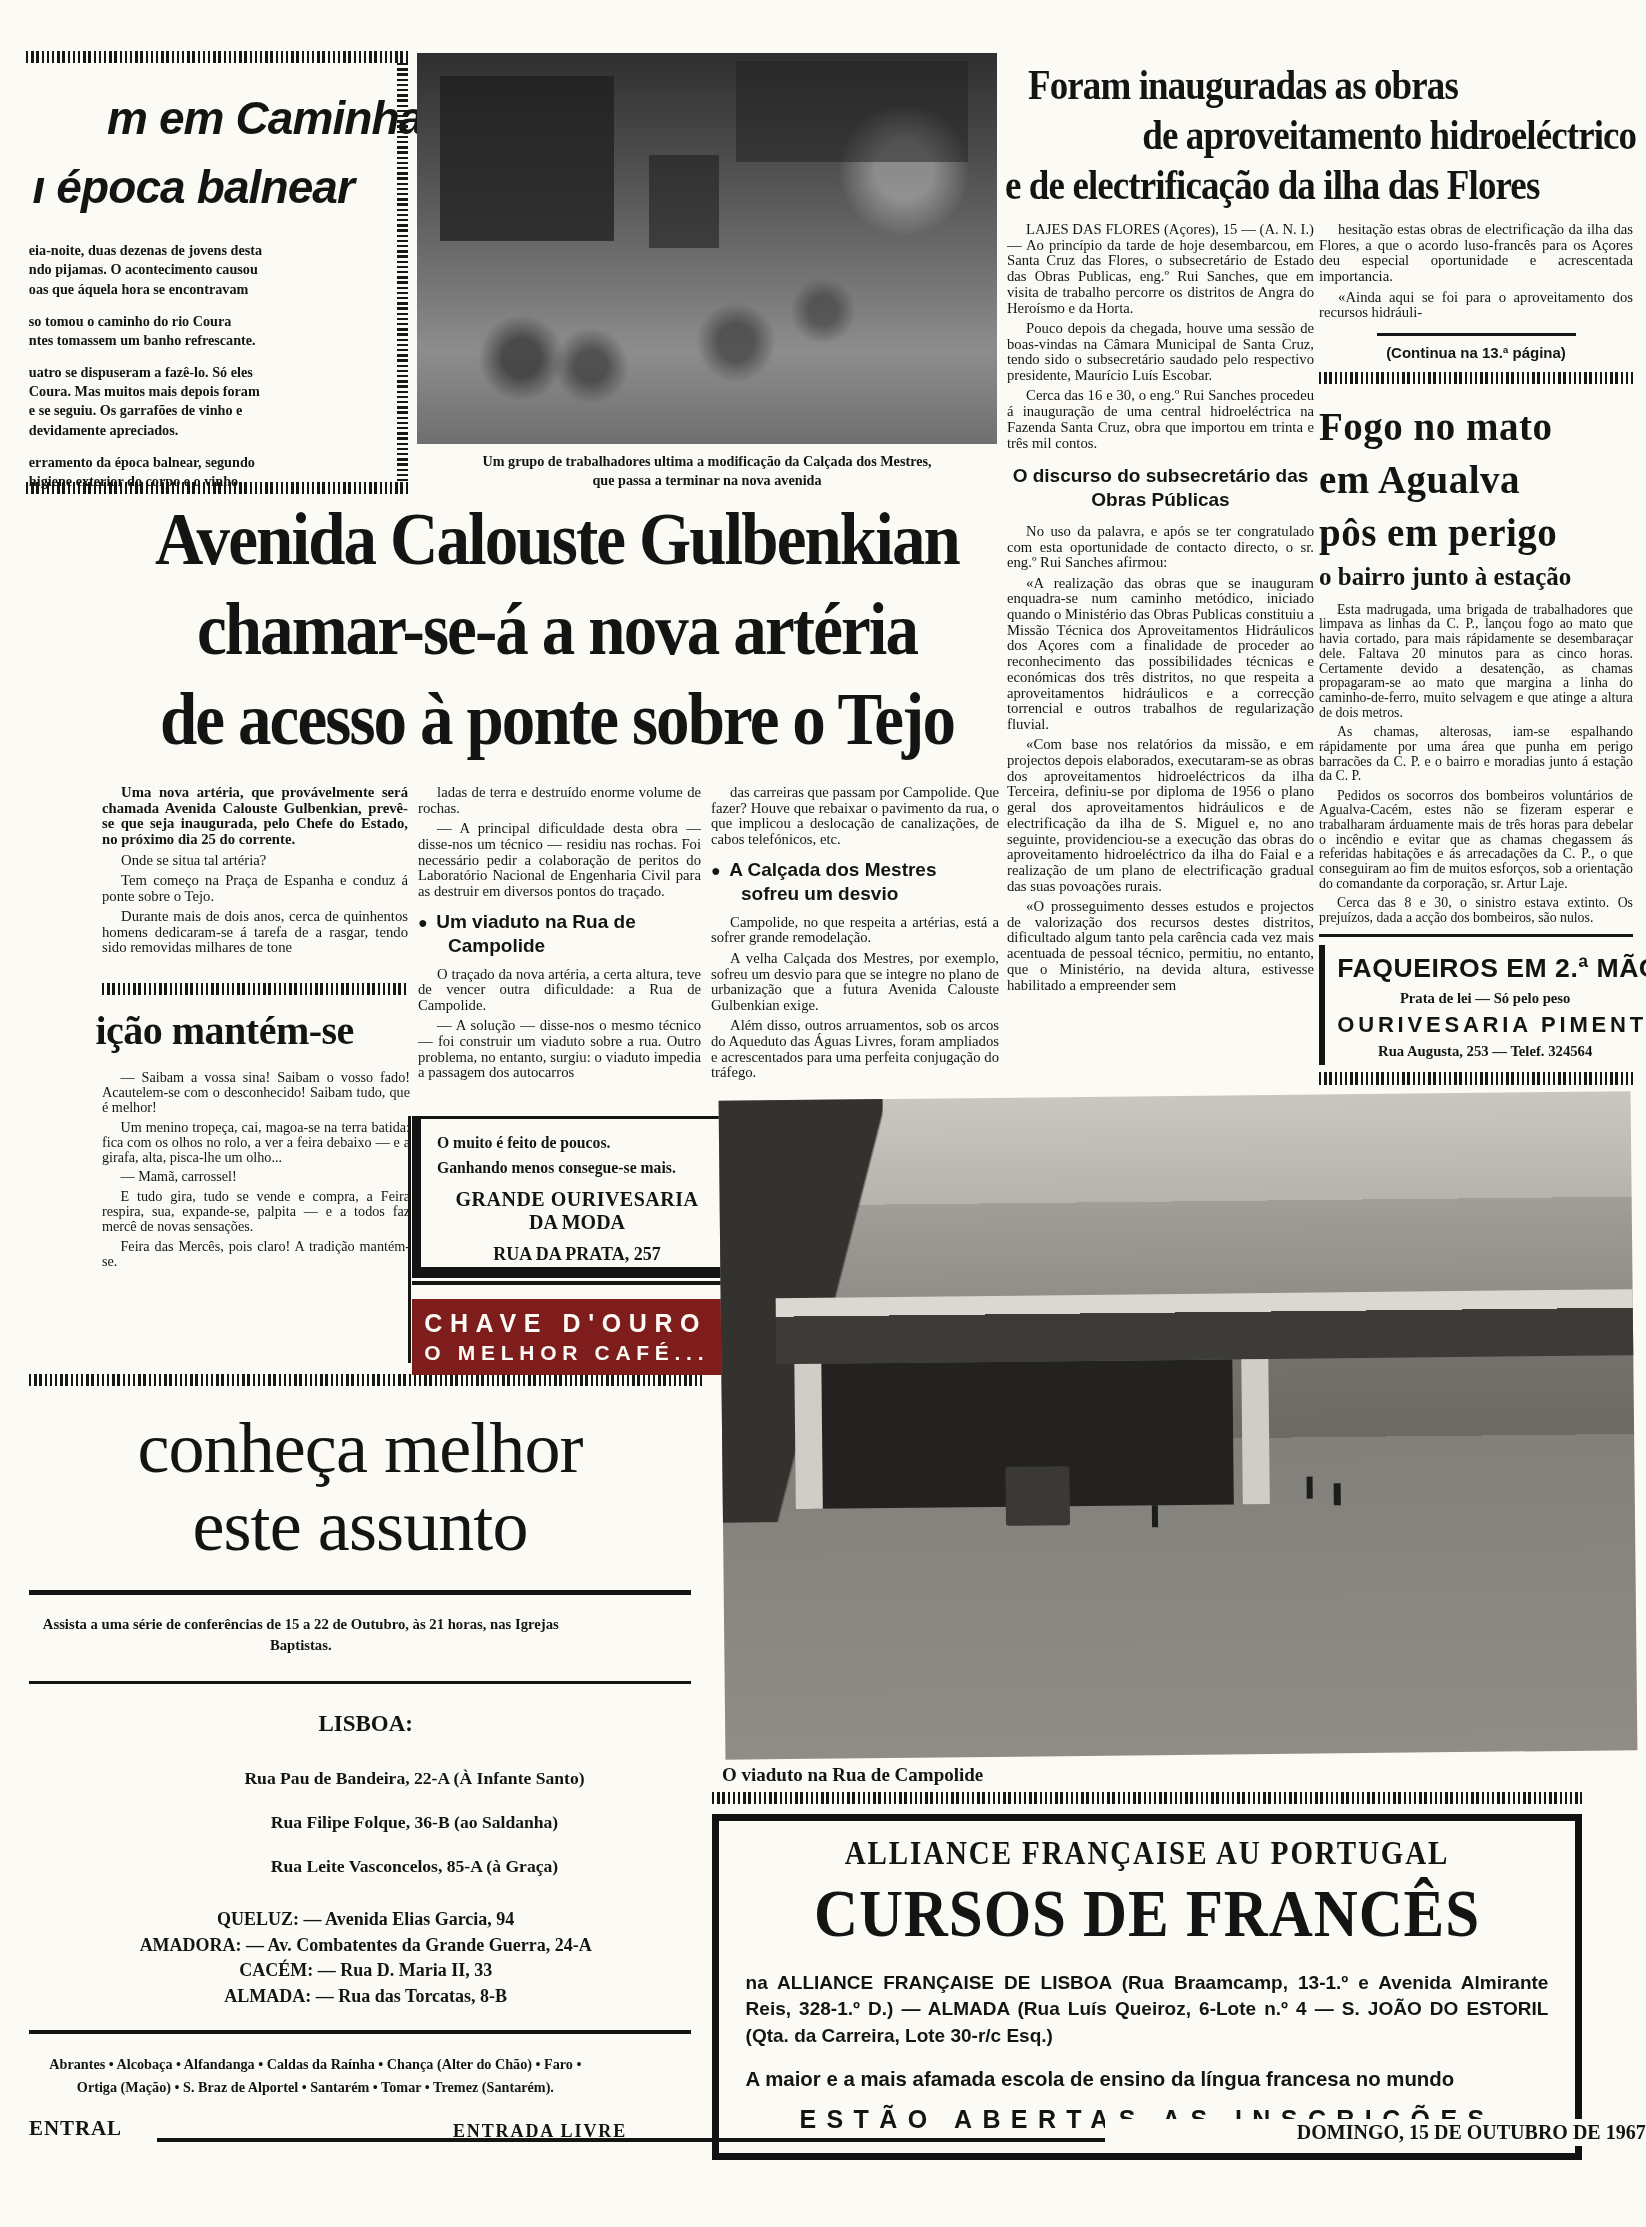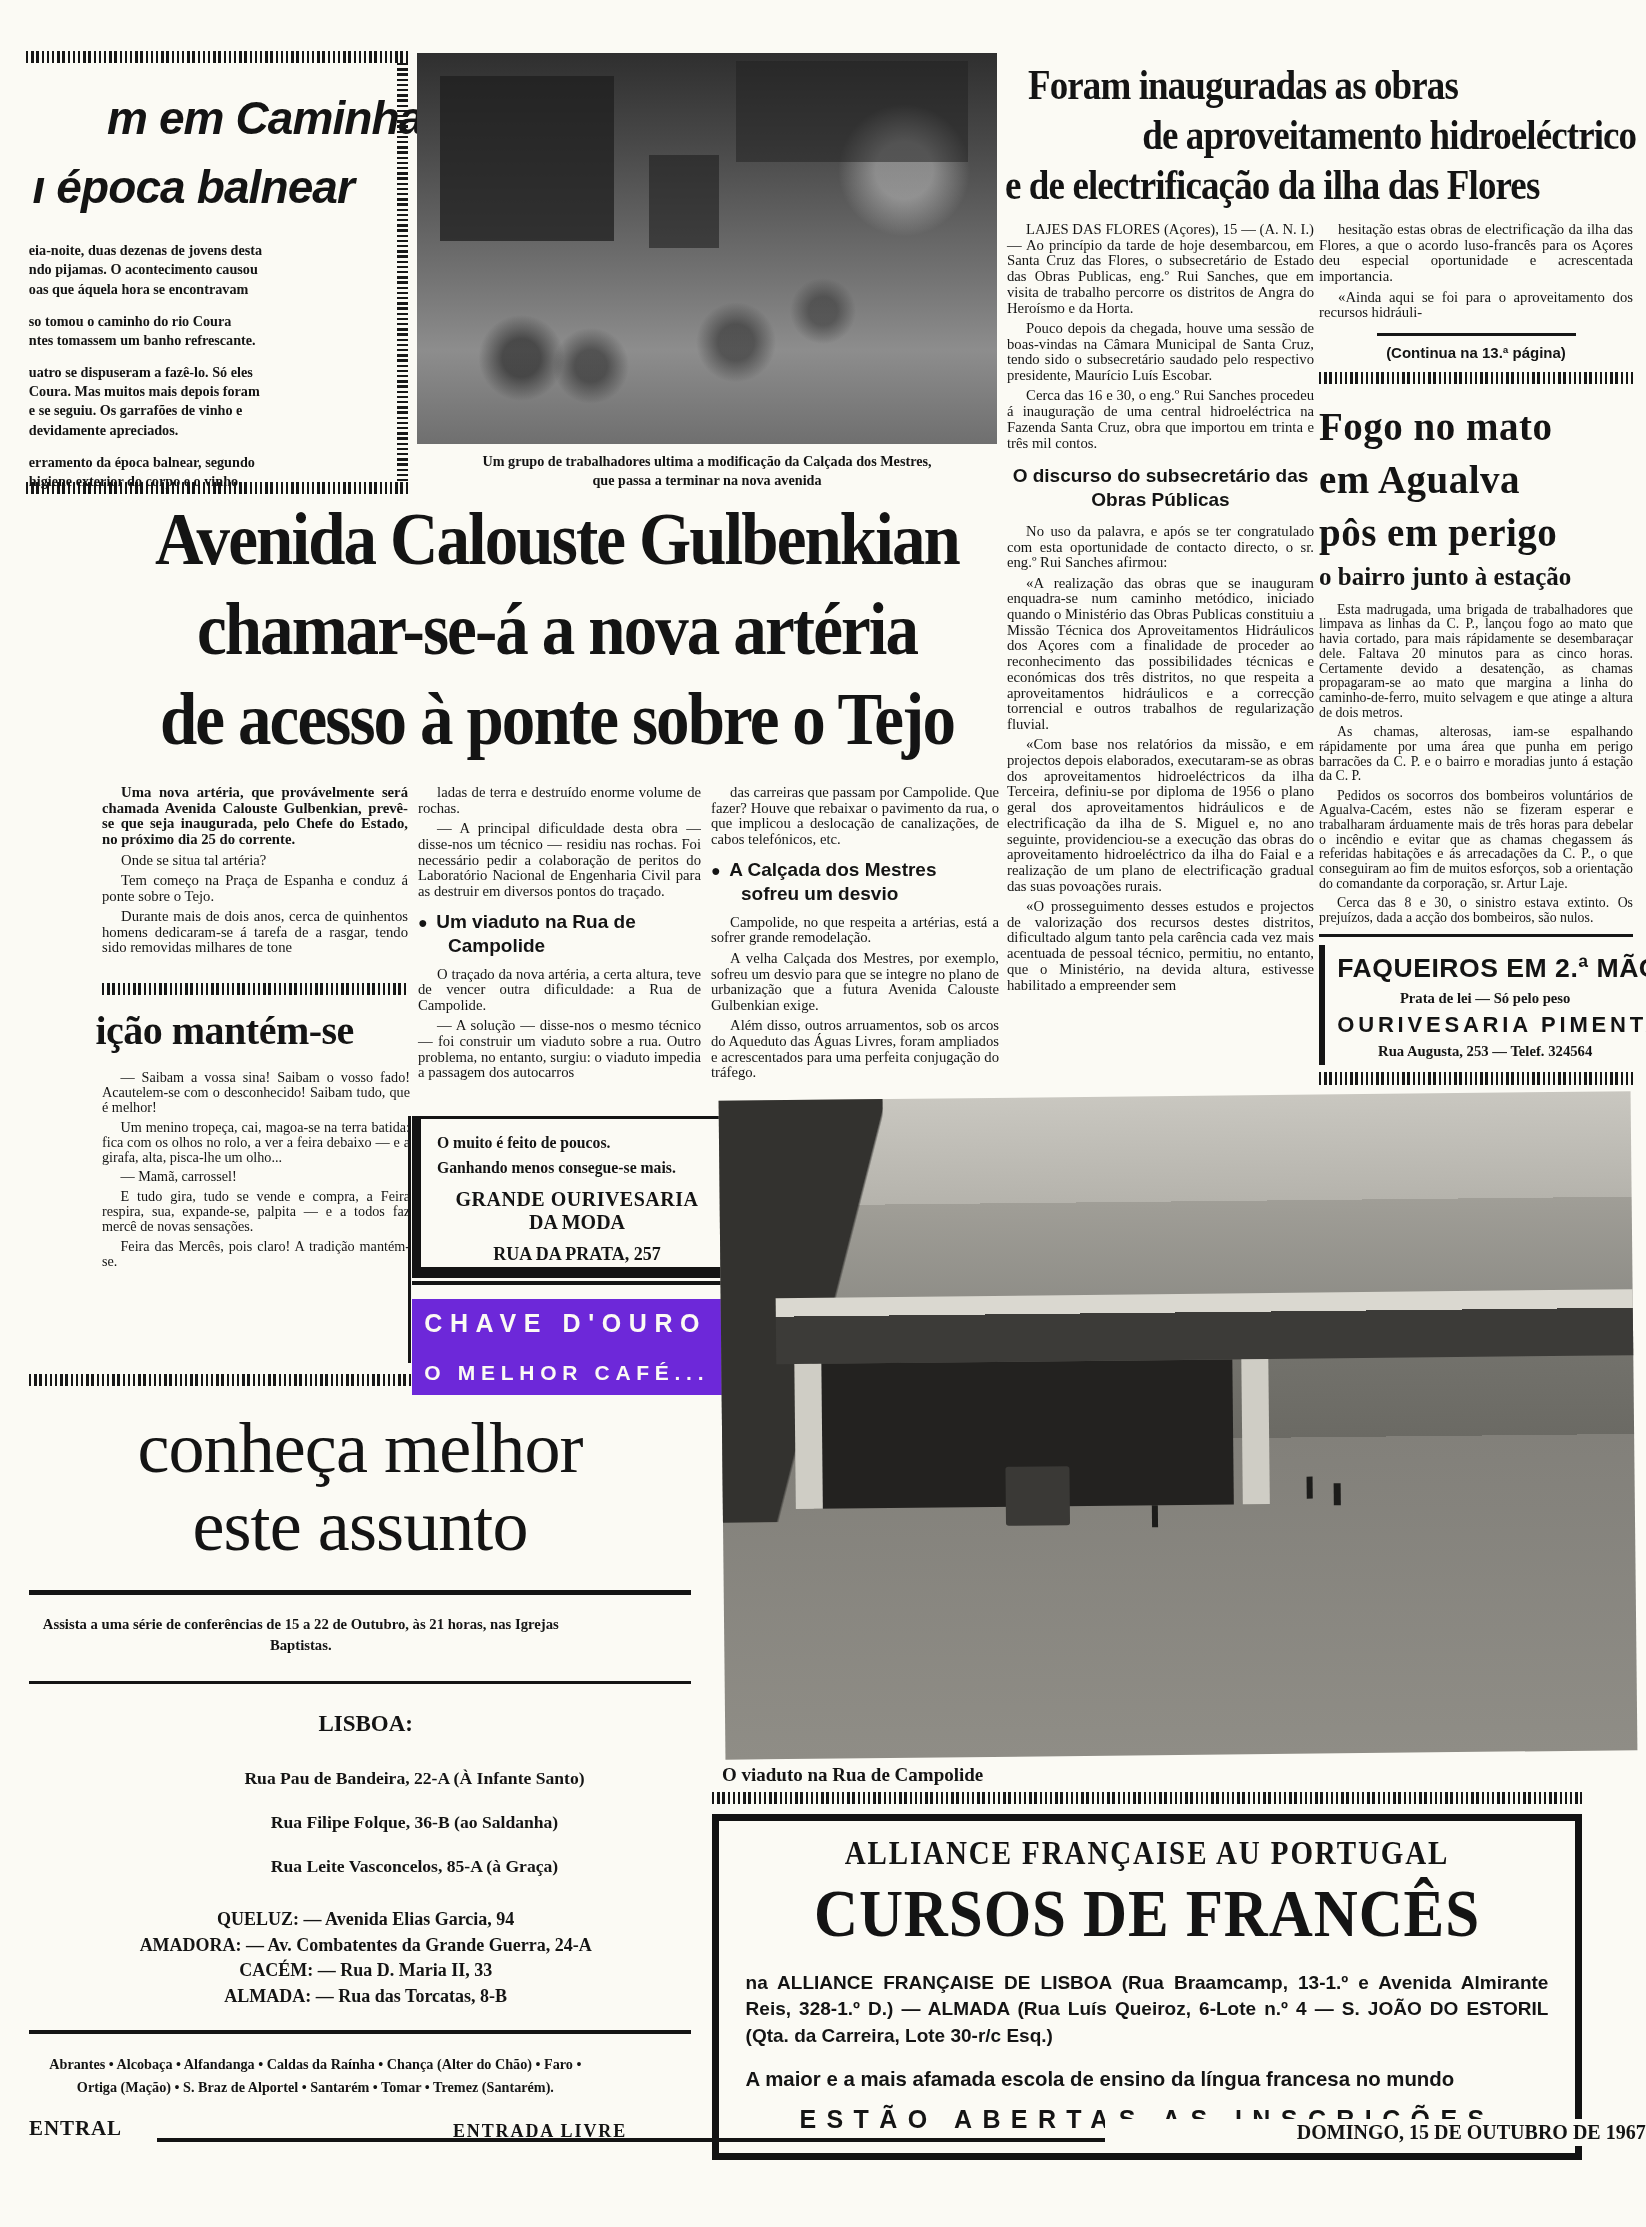--- a/index.html
+++ b/index.html
@@ -92,24 +92,24 @@
   
   .ourivesaria{position:absolute;left:412px;top:1116px;width:280px;border:3.3px solid #141414;border-left-width:9.5px;
                padding:11.4px 4.7px 9.5px 16px;}
   .ouri-l1,.ouri-l2{font-weight:700;font-size:15.7px;line-height:25px;}
   .ouri-n1{font-weight:700;font-size:20px;text-align:center;margin-top:7.6px;letter-spacing:0.5px;}
   .ouri-n2{font-weight:700;font-size:20px;text-align:center;}
   .ouri-ad{font-weight:700;font-size:18px;text-align:center;margin-top:10.4px;}
   .double-rule{position:absolute;left:412px;top:1267px;width:311px;}
   .double-rule .r1{height:7.6px;background:#141414;}
   .double-rule .r2{height:3.8px;background:#141414;margin-top:6.6px;}
-  .chave{position:absolute;left:412px;top:1299px;width:311px;background:#6d28d9;color:#fbfaf4;
+  .chave{position:absolute;left:412px;top:1299px;width:311px;background:#7f1d1d;color:#fbfaf4;
          padding:10.4px 0 9.5px 12.3px;}
   .chave .cv1{font-family:"Liberation Sans",sans-serif;font-weight:700;font-size:25px;letter-spacing:7.6px;white-space:nowrap;}
-  .chave .cv2{font-family:"Liberation Sans",sans-serif;font-weight:700;font-size:21px;letter-spacing:5.7px;margin-top:23px;white-space:nowrap;}
+  .chave .cv2{font-family:"Liberation Sans",sans-serif;font-weight:700;font-size:21px;letter-spacing:5.7px;margin-top:3px;white-space:nowrap;}
 
   
   .photo2{position:absolute;left:722px;top:1096px;width:912px;height:659px;transform:rotate(-.6deg);
     background:linear-gradient(180deg,#c9c7c0 0%,#b5b3ac 16%,#a09e97 16%,#8b8a84 34%,#76756f 34%,#6b6a64 52%,#82807a 52%,#8f8d86 100%);}
   .p2-deck{position:absolute;left:6%;top:30%;width:94%;height:10%;background:linear-gradient(180deg,#dad8d0 0 28%,#3c3b38 28% 100%);}
   .p2-open{position:absolute;left:10%;top:40%;width:46%;height:22%;background:#232220;}
   .p2-pill{position:absolute;top:40%;width:3%;height:22%;background:#cfcdc5;}
   .p2-hill{position:absolute;left:0;top:0;width:18%;height:64%;background:linear-gradient(105deg,#33322f 0 60%,transparent 61%);}
   .p2-fig{position:absolute;width:6.6px;height:22px;background:#1c1c1a;}
   .p2-truck{position:absolute;left:31%;top:56%;width:7%;height:9%;background:#3a3936;border-radius:2.8px;}

